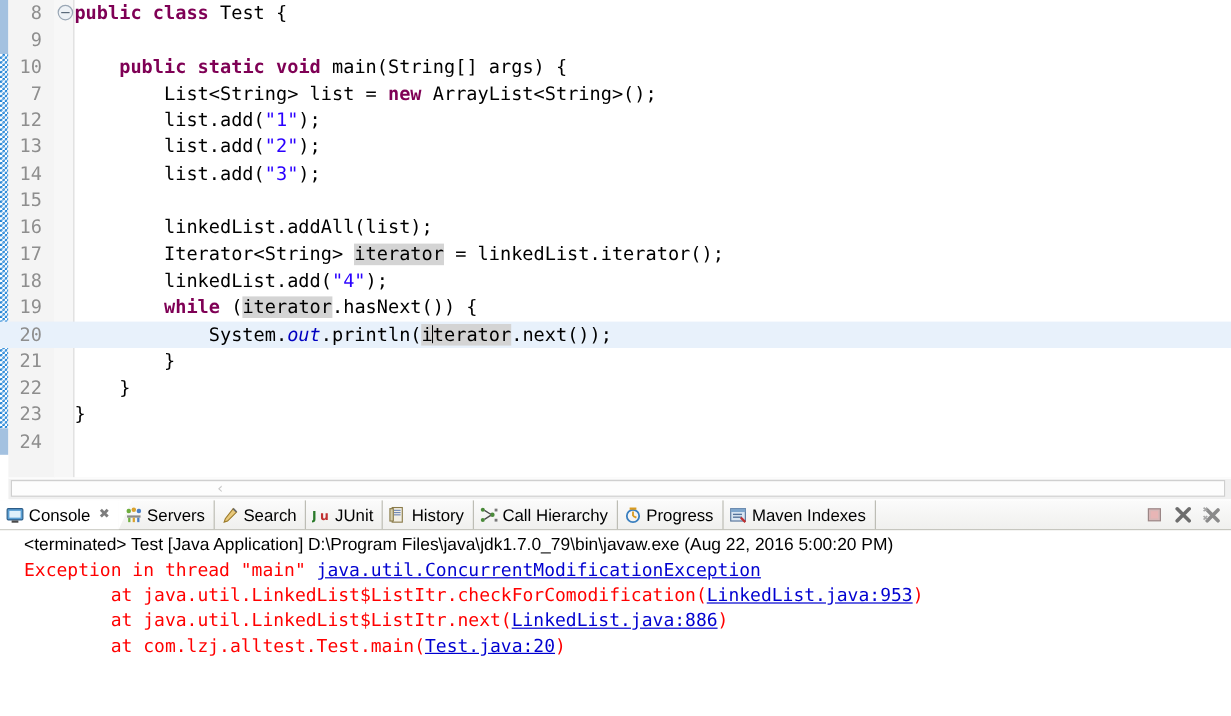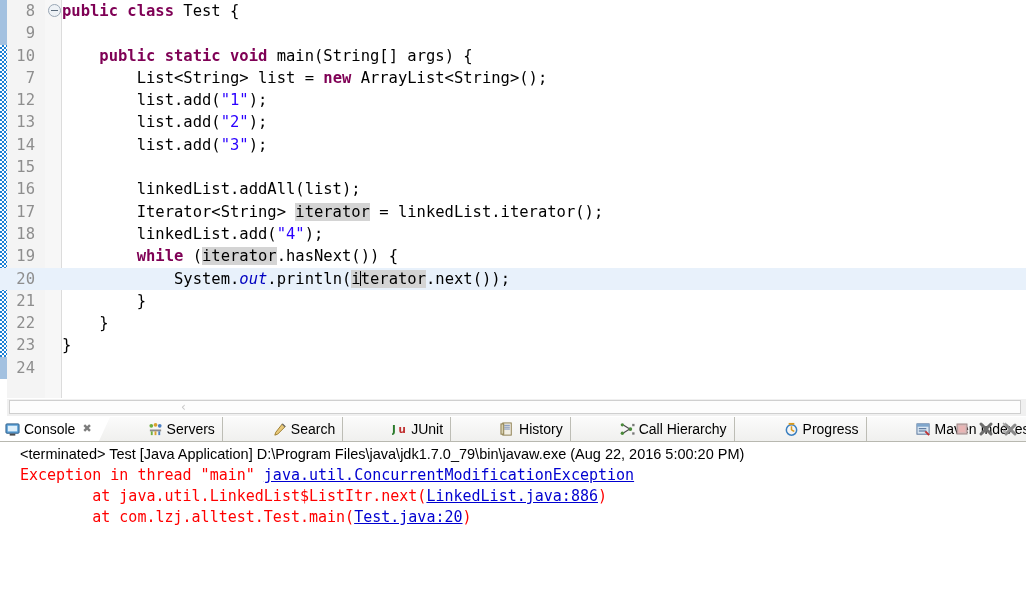--- a/index.html
+++ b/index.html
@@ -105,21 +105,21 @@
 
   
   .console-view {
     position: absolute; left: 0; top: 417px; width: 1026px; height: 180px;
     background: #ffffff;
   }
   .tabbar {
     position: relative; height: 24px;
     background: linear-gradient(to bottom, #fbfbfb 0%, #f0f0ee 100%);
     border-bottom: 1px solid #b8b8b0;
-    display: flex; align-items: center; gap: 44px;
+    display: flex; align-items: center;
   }
   .tab {
     display: flex; align-items: center; gap: 4px;
     padding: 0 7px 0 5px;
     font-size: 14px; color: #000000;
     font-family: "Liberation Sans", sans-serif;
     border-right: 1px solid #bdbdb5;
     position: relative;
     white-space: nowrap;
   }
@@ -376,18 +376,19 @@
             <path d="M1 2 L4 5 M4 2 L1 5" stroke="#a8a8a8" stroke-width="1.4"></path>
             <path d="M1 9 L4 12 M4 9 L1 12" stroke="#a8a8a8" stroke-width="1.4"></path>
           </svg>
         </span>
       </div>
     </div>
 
     <div class="console-out" id="console-out">
         <div class="cline sys">&lt;terminated&gt; Test [Java Application] D:\Program Files\java\jdk1.7.0_79\bin\javaw.exe (Aug 22, 2016 5:00:20 PM)</div>
         <div class="cline"><span class="err">Exception in thread "main" </span><span class="lnk">java.util.ConcurrentModificationException</span></div>
+        <div class="cline"><span class="err">        at java.util.LinkedList$ListItr.checkForComodification(</span><span class="lnk">LinkedList.java:953</span><span class="err">)</span></div>
         <div class="cline"><span class="err">        at java.util.LinkedList$ListItr.next(</span><span class="lnk">LinkedList.java:886</span><span class="err">)</span></div>
         <div class="cline"><span class="err">        at com.lzj.alltest.Test.main(</span><span class="lnk">Test.java:20</span><span class="err">)</span></div>
       </div>
   </div>
 
 </div>
 
 </body></html>

